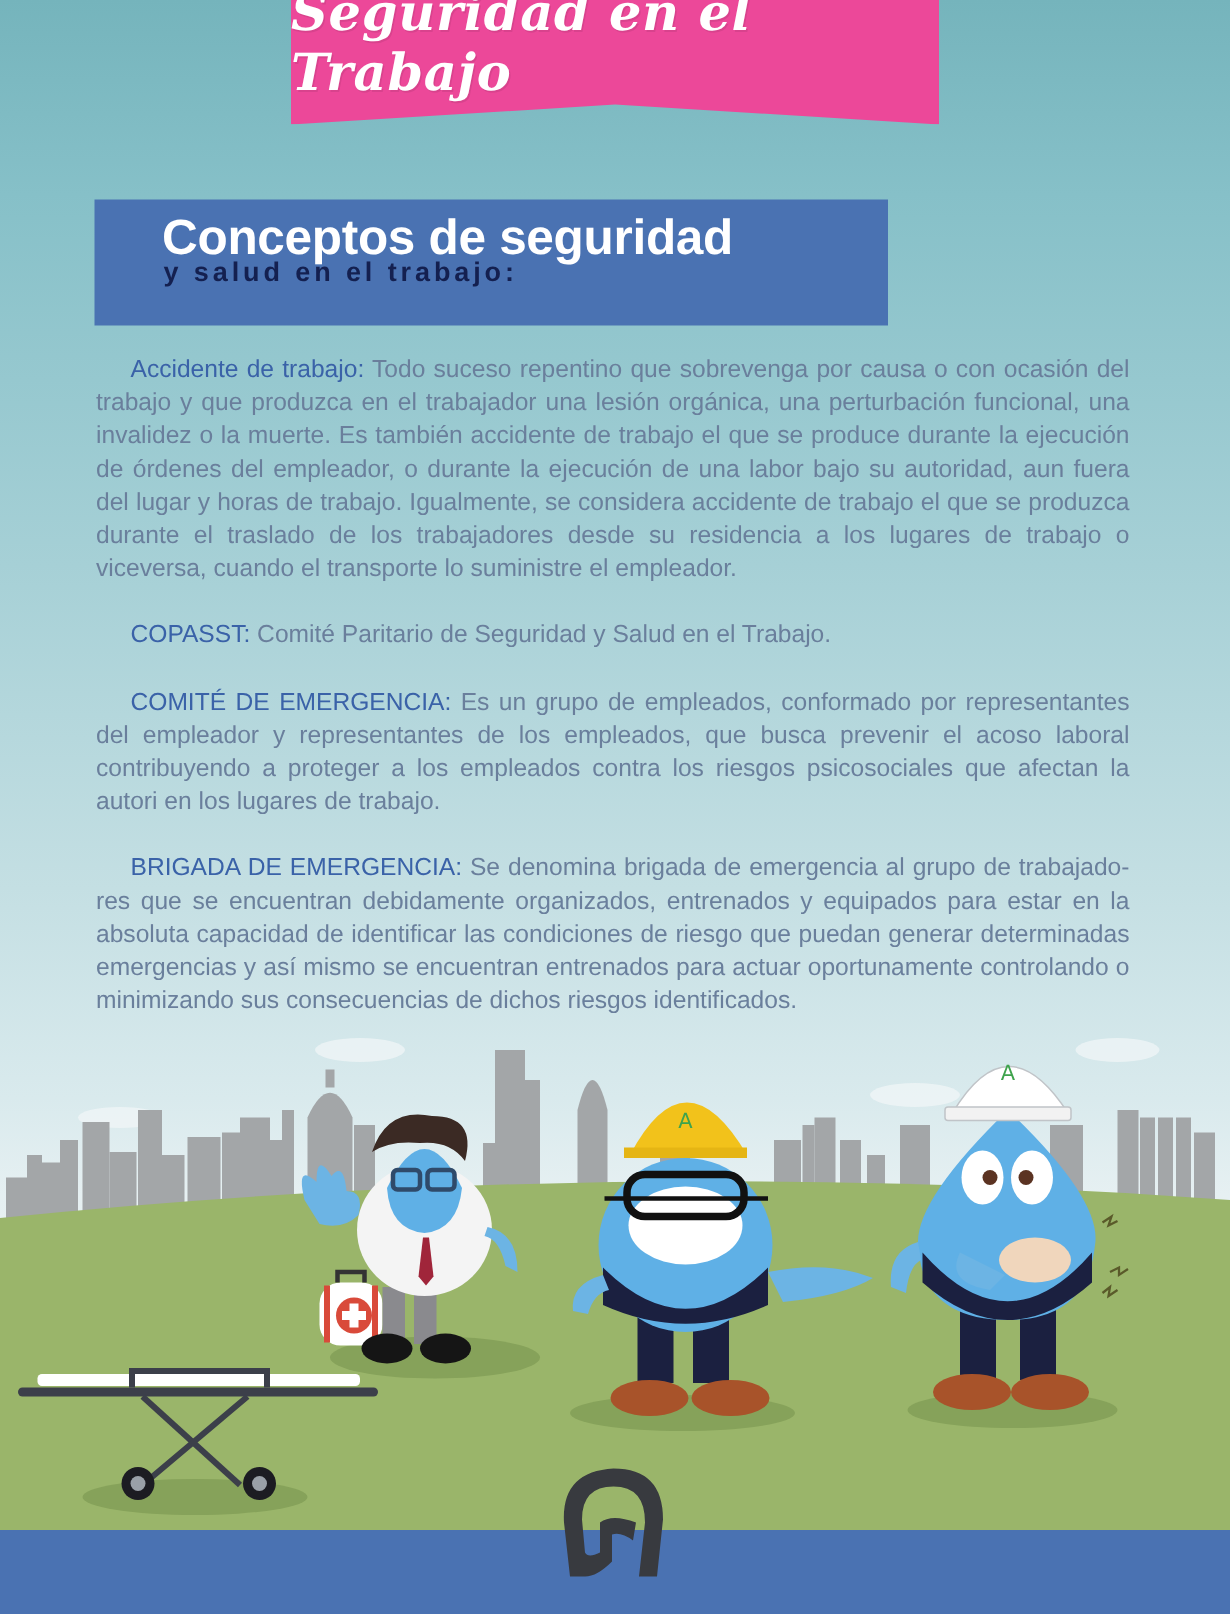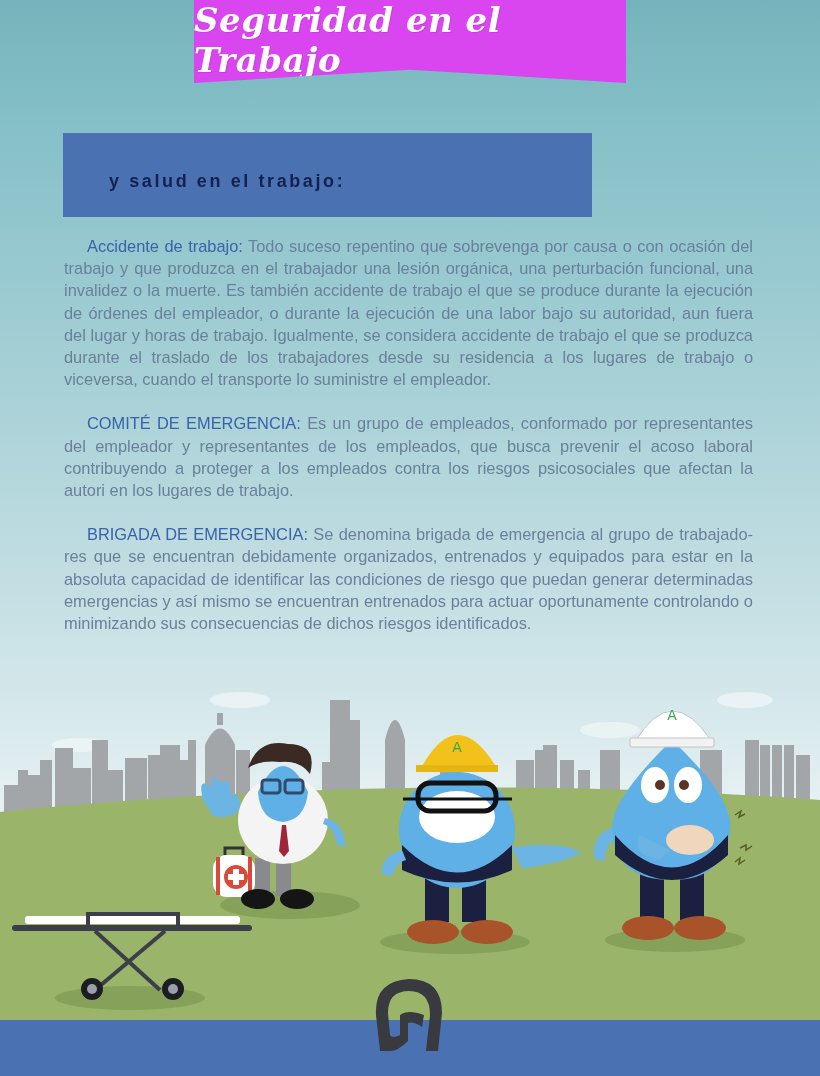--- a/index.html
+++ b/index.html
@@ -4,23 +4,23 @@
 <style>
   * { margin: 0; padding: 0; box-sizing: border-box; }
   html, body { width: 820px; height: 1076px; overflow: hidden; }
   body {
     position: relative;
     font-family: "Liberation Sans", "DejaVu Sans", sans-serif;
     background: linear-gradient(to bottom, #75b4bc 0%, #86c0c8 12%, #a6d0d6 35%, #c4dfe3 55%, #d9eaed 68%, #e6f0f2 74%, #eaf2f3 80%);
   }
   .title-banner {
     position: absolute; left: 194px; top: 0; width: 432px; height: 83px;
-    background: #d946ef;
+    background: #ec4899;
     clip-path: polygon(0 0, 100% 0, 100% 100%, 50% 84%, 0 100%);
-    display: flex; align-items: flex-start; justify-content: center;
+    display: flex; align-items: flex-end; justify-content: center;
     padding-bottom: 14px;
   }
   .title-banner span {
     color: #ffffff; font-family: "DejaVu Serif", serif; font-style: italic; font-weight: bold;
     font-size: 34px; letter-spacing: 0.5px;
     text-shadow: 1px 1px 0 rgba(0,0,0,0.08);
   }
   .section-box {
     position: absolute; left: 63px; top: 133px; width: 529px; height: 84px;
     background: #4a72b2;
@@ -46,26 +46,30 @@
   .logo { position: absolute; left: 372px; top: 975px; width: 74px; height: 78px; }
 </style>
 </head>
 <body>
 
 <div class="title-banner">
   <span>Seguridad en el Trabajo</span>
 </div>
 
 <div class="section-box">
+  <div class="h1">Conceptos de seguridad</div>
   <div class="h2">y salud en el trabajo:</div>
 </div>
 
 <div class="content">
   <p>
     <span class="term">Accidente de trabajo:</span><span> Todo suceso repentino que sobrevenga por causa o con ocasión del trabajo y que produzca en el trabajador una lesión orgánica, una perturbación funcional, una invalidez o la muerte. Es también accidente de trabajo el que se produce durante la ejecución de órdenes del empleador, o durante la ejecución de una labor bajo su autori­dad, aun fuera del lugar y horas de trabajo. Igualmente, se considera accidente de trabajo el que se produzca durante el traslado de los trabajadores desde su residencia a los lugares de trabajo o viceversa, cuando el transporte lo suministre el empleador.</span>
+  </p>
+  <p>
+    <span class="term">COPASST:</span><span> Comité Paritario de Seguridad y Salud en el Trabajo.</span>
   </p>
   <p>
     <span class="term">COMITÉ DE EMERGENCIA:</span><span> Es un grupo de empleados, conformado por representantes del empleador y representantes de los empleados, que busca prevenir el acoso laboral contribuyendo a proteger a los empleados contra los riesgos psicosociales que afectan la autori en los lugares de trabajo.</span>
   </p>
   <p>
     <span class="term">BRIGADA DE EMERGENCIA:</span><span> Se denomina brigada de emergencia al grupo de trabajado­res que se encuentran debidamente organizados, entrenados y equipados para estar en la absoluta capacidad de identificar las condiciones de riesgo que puedan generar determi­nadas emergencias y así mismo se encuentran entrenados para actuar oportunamente controlando o minimizando sus consecuencias de dichos riesgos identificados.</span>
   </p>
 </div>
 
 <svg style="position:absolute;left:0;top:680px" width="820" height="340" viewBox="0 680 820 340">

